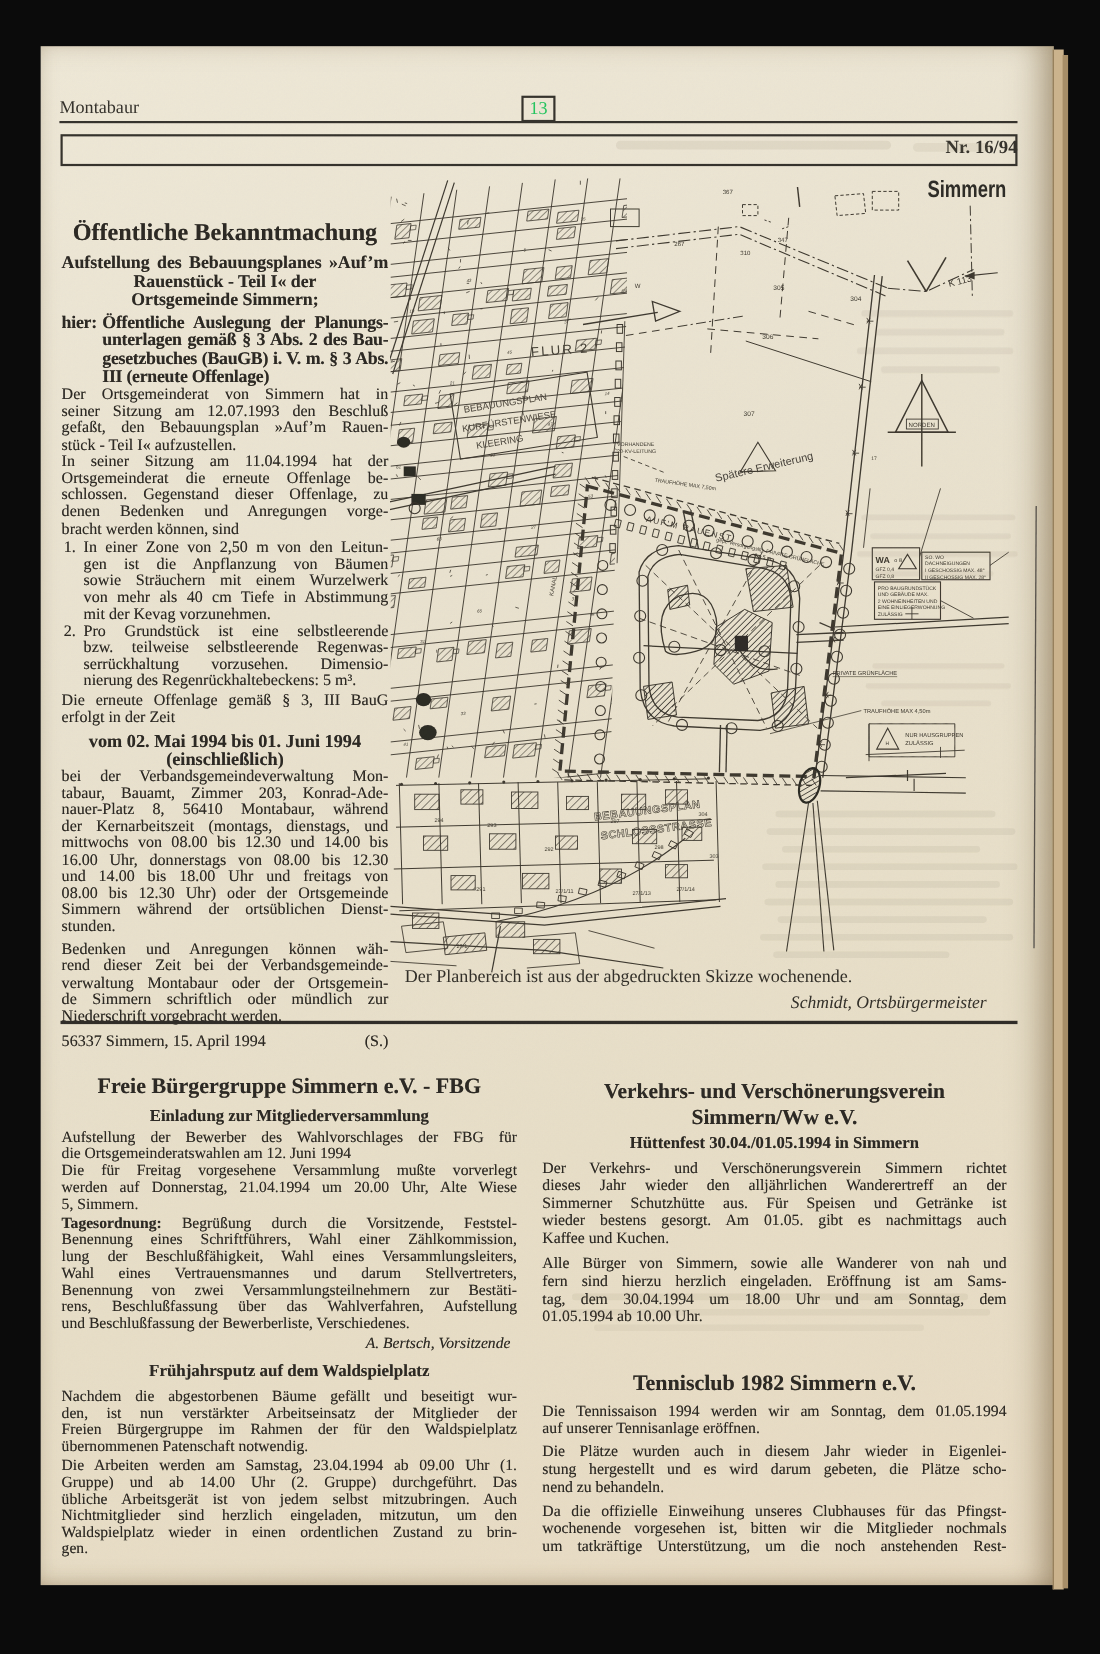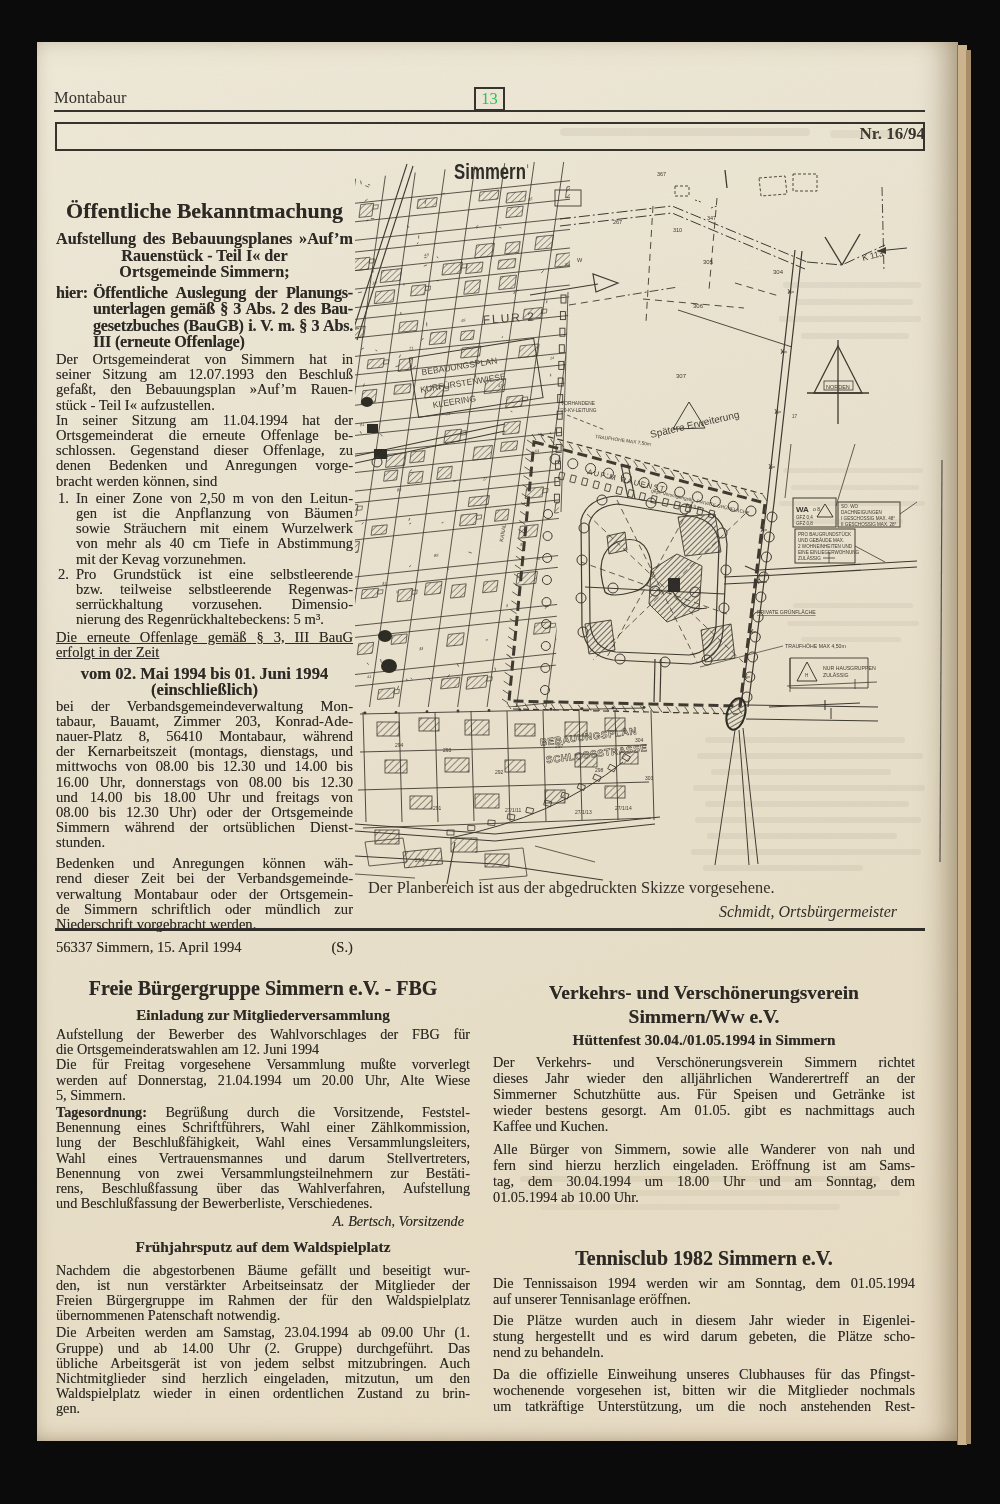--- a/index.html
+++ b/index.html
@@ -29,21 +29,21 @@
 <div class="abs" style="left:54px;top:88px;font-size:16.5px;color:#33302a;">Montabaur</div>
 
 <div class="abs" style="left:474px;top:87px;width:27px;height:20px;border:2px solid #34312b;"></div>
 <div class="abs" style="left:474px;top:89px;width:31px;text-align:center;font-size:16.5px;color:#22c55e;">13</div>
 
 <div class="abs hdr b" style="left:825px;top:88px;width:100px;text-align:right;">Nr. 16/94</div>
 
 <div class="abs" style="left:54px;top:109.5px;width:871px;height:2px;background:#34312b;"></div>
 
 <div class="abs" style="left:55px;top:121.5px;width:866px;height:25px;border:2.2px solid #34312b;"></div>
-<div class="abs b" style="left:55px;top:122px;width:870px;height:29px;line-height:29px;text-align:center;font-family:'Liberation Sans',sans-serif;font-size:21.5px;color:#2c2a25;"><span style="display:inline-block;transform:scaleX(0.78);transform-origin:center;">Simmern</span></div>
+<div class="abs b" style="left:55px;top:122px;width:870px;height:29px;line-height:29px;text-align:right;font-family:'Liberation Sans',sans-serif;font-size:21.5px;color:#2c2a25;"><span style="display:inline-block;transform:scaleX(0.78);transform-origin:center;">Simmern</span></div>
 
 <div class="abs col" id="leftcol" style="left:56px;top:163px;width:297px;font-size:14.6px;line-height:15.2px;">
 
   <div class="b" style="font-size:22px;line-height:24px;text-align:center;">Öffentliche Bekanntmachung</div>
 
   <div class="b" style="font-size:16.2px;line-height:16.5px;text-align:center;margin-top:8px;">
     <div class="jline">Aufstellung des Bebauungsplanes »Auf’m</div>
     <div>Rauenstück - Teil I« der</div>
     <div>Ortsgemeinde Simmern;</div>
   </div>
@@ -81,21 +81,21 @@
   </div>
 
   <div style="margin-top:0px;position:relative;padding-left:20px;">
     <div style="position:absolute;left:2px;top:0;">2.</div>
     <div class="ln">Pro Grundstück ist eine selbstleerende</div>
     <div class="ln">bzw. teilweise selbstleerende Regenwas-</div>
     <div class="ln">serrückhaltung vorzusehen. Dimensio-</div>
     <div class="ln last">nierung des Regenrückhaltebeckens: 5 m³.</div>
   </div>
 
-  <div style="margin-top:2px;text-decoration:underline;">
+  <div style="margin-top:2px;">
     <div class="ln">Die erneute Offenlage gemäß § 3, III BauG</div>
     <div class="ln last">erfolgt in der Zeit</div>
   </div>
 
   <div class="b" style="font-size:16.6px;line-height:16.5px;text-align:center;margin-top:5.5px;">
     <div>vom 02. Mai 1994 bis 01. Juni 1994</div>
     <div>(einschließlich)</div>
   </div>
 
   <div style="margin-top:0px;">
@@ -118,21 +118,21 @@
     <div class="ln">de Simmern schriftlich oder mündlich zur</div>
     <div class="ln last">Niederschrift vorgebracht werden.</div>
   </div>
 
   <div style="margin-top:7.5px;position:relative;">
     <span>56337 Simmern, 15. April 1994</span>
     <span style="position:absolute;right:0;">(S.)</span>
   </div>
 </div>
 
-<div class="abs" style="left:368px;top:878px;font-size:16.4px;color:#302d27;">Der Planbereich ist aus der abgedruckten Skizze vorgesehene.</div>
+<div class="abs" style="left:368px;top:878px;font-size:16.4px;color:#302d27;">Der Planbereich ist aus der abgedruckten Skizze wochenende.</div>
 
 <div class="abs" style="left:597px;top:903px;width:300px;text-align:right;font-size:16px;font-style:italic;color:#302d27;">Schmidt, Ortsbürgermeister</div>
 
 <div class="abs" style="left:55px;top:928px;width:870px;height:2.5px;background:#2e2b26;"></div>
 
 <div class="abs col" style="left:56px;top:941px;width:414px;font-size:14.2px;line-height:15.2px;">
 
   <div class="b" style="font-size:20px;line-height:22px;text-align:center;">Freie Bürgergruppe Simmern e.V. - FBG</div>
 
   <div class="b" style="font-size:15.2px;line-height:16px;text-align:center;margin-top:8px;">Einladung zur Mitgliederversammlung</div>

